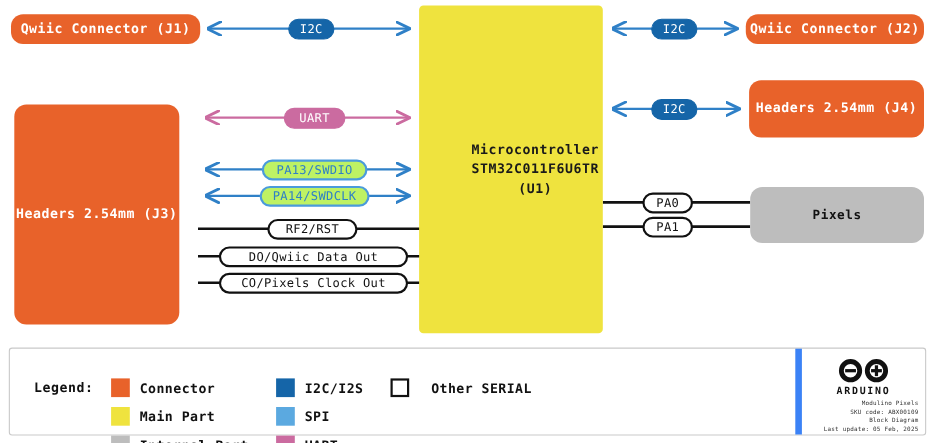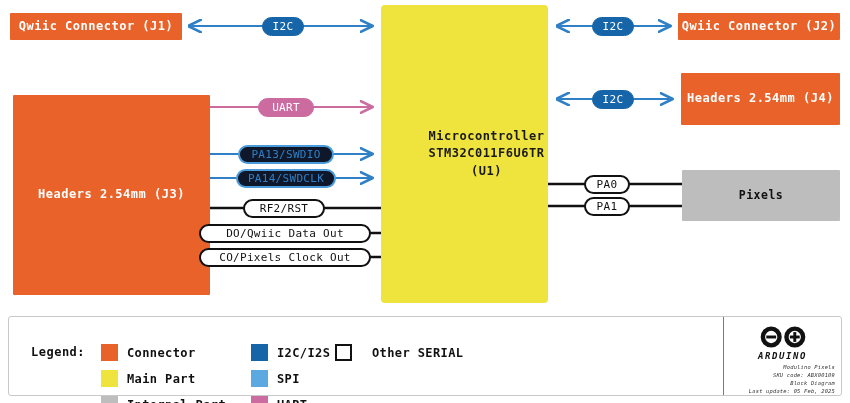--- a/index.html
+++ b/index.html
@@ -1,43 +1,43 @@
 <!DOCTYPE html>
 <html><head>
 <meta charset="utf-8">
 <style>
   html,body{margin:0;padding:0;background:#ffffff;}
   body{width:850px;height:403px;font-family:"DejaVu Sans Mono","Liberation Mono",monospace;overflow:hidden;}
   #root{position:relative;width:850px;height:403px;background:#fff;}
 
   .blk{position:absolute;box-sizing:border-box;display:flex;align-items:center;justify-content:center;
-       text-align:center;border-radius:1px;color:#fff;font-weight:700;letter-spacing:.5px;line-height:1.45;}
+       text-align:center;border-radius:11px;color:#fff;font-weight:700;letter-spacing:.5px;line-height:1.45;}
   .connector{background:#E8622A;}
   .mainpart{background:#EFE33E;color:#1a1a1a;border-radius:4px;padding-left:44px;}
   .internal{background:#BDBDBD;color:#111;}
 
   svg.wires{position:absolute;left:0;top:0;width:850px;height:320px;}
 
   .pill{position:absolute;box-sizing:border-box;display:flex;align-items:center;justify-content:center;
         height:19px;border-radius:11px;font-size:11px;font-weight:400;letter-spacing:.3px;white-space:nowrap;}
   .pill-i2c{background:#1565A8;color:#fff;border:1px solid #1565A8;}
   .pill-uart{background:#CB6BA0;color:#fff;border:1px solid #CB6BA0;}
-  .pill-spi{background:#0f172a;color:#2F80C7;border:2px solid #4A9BDB;}
+  .pill-spi{background:#bef264;color:#2F80C7;border:2px solid #4A9BDB;}
   .pill-ser{background:#fff;color:#111;border:2px solid #111;}
 
   
   #legend{position:absolute;left:8px;top:316px;width:834px;height:80px;border:1px solid #c9c9c9;
           background:#fff;box-sizing:border-box;border-radius:3px;}
   #legend-inner{position:absolute;left:0;top:0;width:716px;height:100%;}
   .lg-title{position:absolute;left:22px;top:28px;font-size:12px;font-weight:700;color:#111;letter-spacing:.5px;}
   .lg-item{position:absolute;display:flex;align-items:center;gap:9px;font-size:12px;font-weight:700;color:#111;letter-spacing:.4px;}
   .sw{width:17px;height:17px;flex:0 0 17px;}
   .sw-out{border:2px solid #111;background:#fff;box-sizing:border-box;}
 
-  #brand{position:absolute;right:0;top:0;width:118px;height:100%;border-left:1px solid #3b82f6;box-sizing:border-box;font-style:italic;}
+  #brand{position:absolute;right:0;top:0;width:118px;height:100%;border-left:6px solid #3b82f6;box-sizing:border-box;}
   #logo{position:absolute;left:50%;transform:translateX(-50%);top:6px;}
   .wordmark{position:absolute;left:50%;transform:translateX(-50%);top:34px;font-size:9px;font-weight:700;
             letter-spacing:1.6px;color:#111;}
   .meta{position:absolute;right:6px;font-size:5.4px;color:#333;letter-spacing:.2px;white-space:nowrap;text-align:right;}
 </style>
 </head>
 <body>
 
 <div id="root">
 
@@ -75,21 +75,21 @@
 
     <line x1="180" y1="257" x2="382" y2="257" stroke="#111" stroke-width="2.4"></line>
 
     <line x1="548" y1="184" x2="682" y2="184" stroke="#111" stroke-width="2.4"></line>
 
     <line x1="548" y1="206" x2="682" y2="206" stroke="#111" stroke-width="2.4"></line>
   </svg>
 
   <div class="blk connector" style="left:10px;top:13px;width:172px;height:27px;font-size:12px;">Qwiic Connector (J1)</div>
 
-  <div class="blk connector" style="left:13px;top:95px;width:197px;height:200px;font-size:12px;">Headers 2.54mm (J3)</div>
+  <div class="blk connector" style="left:13px;top:95px;width:150px;height:200px;font-size:12px;">Headers 2.54mm (J3)</div>
 
   <div class="blk mainpart" style="left:381px;top:5px;width:167px;height:298px;font-size:12px;flex-direction:column;">
     <span>Microcontroller</span>
     <span>STM32C011F6U6TR (U1)</span>
   </div>
 
   <div class="blk connector" style="left:678px;top:13px;width:162px;height:27px;font-size:12px;">Qwiic Connector (J2)</div>
 
   <div class="blk connector" style="left:681px;top:73px;width:159px;height:52px;font-size:12px;">Headers 2.54mm (J4)</div>
 
@@ -124,21 +124,21 @@
       <div class="lg-title">Legend:</div>
 
       <div class="lg-item" style="left:92px;top:27px;">
         <span class="sw" style="background: rgb(232, 98, 42);"></span>
         <span>Connector</span>
       </div>
       <div class="lg-item" style="left:242px;top:27px;">
         <span class="sw" style="background: rgb(21, 101, 168);"></span>
         <span>I2C/I2S</span>
       </div>
-      <div class="lg-item" style="left:326px;top:27px;gap:20px;">
+      <div class="lg-item" style="left:346px;top:27px;gap:20px;">
         <span class="sw sw-out"></span>
         <span>Other SERIAL</span>
       </div>
 
       <div class="lg-item" style="left:92px;top:53px;">
         <span class="sw" style="background: rgb(239, 227, 62);"></span>
         <span>Main Part</span>
       </div>
       <div class="lg-item" style="left:242px;top:53px;">
         <span class="sw" style="background: rgb(91, 169, 224);"></span>

